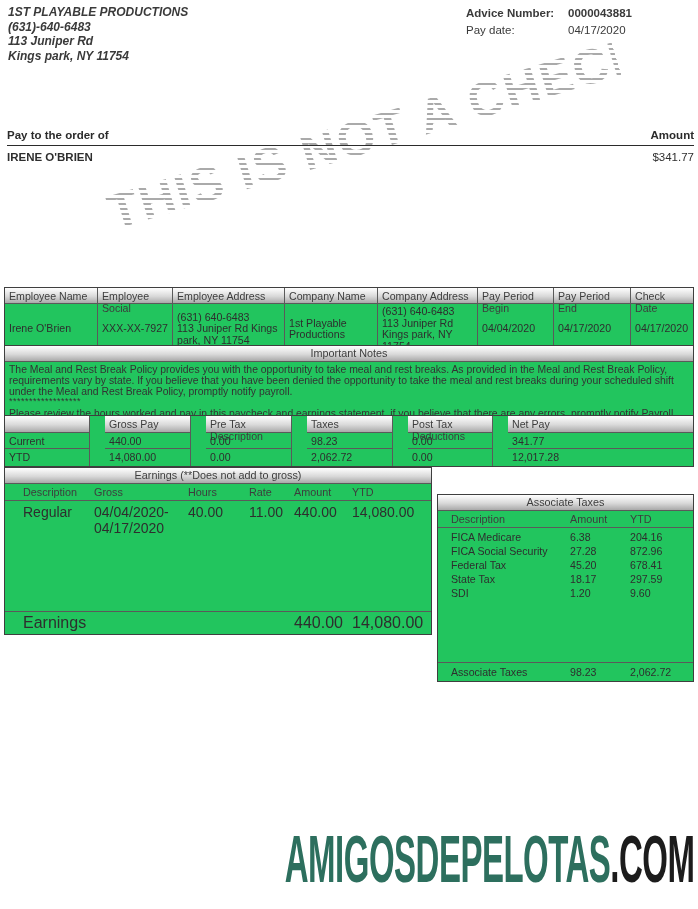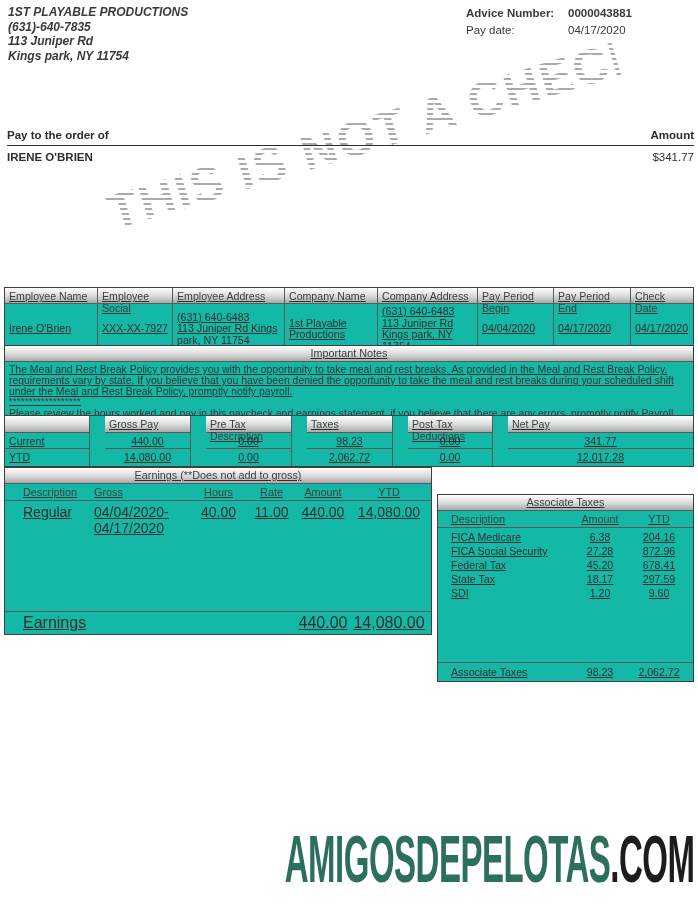--- a/index.html
+++ b/index.html
@@ -28,21 +28,21 @@
   .pay-head { display:flex; justify-content:space-between; font-weight:bold; font-size:11.5px;
               padding-bottom:4px; border-bottom:1.5px solid #2b2b2b; color:#2b2b2b; }
   .pay-names { display:flex; justify-content:space-between; font-size:11.5px; margin-top:5px; }
   .payee { font-weight:bold; }
 
   .non-neg { position:absolute; right:4px; top:216px; font-size:17.5px; font-weight:bold;
              letter-spacing:0.3px; color:#262626; }
 
   
   .grad { background:linear-gradient(180deg,#ffffff 0%,#d9d9d9 55%,#a9a9a9 100%); color:#3d3d3d; }
-  .box { border:1px solid #3f3f3f; background:#14b8a6;text-decoration:underline; }
+  .box { border:1px solid #3f3f3f; background:#22c55e; }
 
   
   .emp-table { position:absolute; left:4px; top:287px; width:690px; }
   .emp-row { display:grid; grid-template-columns:93px 75px 112px 93px 100px 76px 77px 1fr; }
   .emp-row .cell { border-right:1px solid #5a5a5a; padding:2px 4px; font-size:10.6px; }
   .emp-row .cell:last-child { border-right:none; }
   .emp-head .cell { border-bottom:1px solid #5a5a5a; height:16px; }
   .emp-body .cell { min-height:36px; line-height:11.5px; display:flex; flex-direction:column; justify-content:center; }
 
   
@@ -53,21 +53,21 @@
   .notes-p2 { margin-top:3px; }
 
   
   .summary { position:absolute; left:4px; top:415px; width:690px; }
   .sum-row { display:grid; grid-template-columns:85px 86px 86px 86px 85px 1fr;gap:15px; }
   .sum-row .cell { border-right:1px solid #5a5a5a; font-size:10.6px; padding:2px 4px; height:16.5px; }
   .sum-row .cell:last-child { border-right:none; }
   .sum-head .cell { border-bottom:1px solid #5a5a5a; }
   .sum-body .cell { border-bottom:1px solid #5a5a5a; }
   .sum-body:last-child .cell { border-bottom:none; }
-  .num { text-align:center; }
+  .num { text-align:left; }
 
   
   .earn { position:absolute; left:4px; top:467px; width:428px; height:168px; display:flex; flex-direction:column; }
   .earn-grid { display:grid; grid-template-columns:71px 94px 61px 45px 58px 1fr; padding:0 5px 0 18px; }
   .earn-head { font-size:10.8px; border-bottom:1px solid #5a5a5a; padding-top:2px; padding-bottom:2px; color:#3d3d3d; }
   .earn-row { font-size:14px; padding-top:3px; }
   .earn-spacer { flex:1; }
   .earn-foot { font-size:16px; border-top:1px solid #5a5a5a; padding-top:2px; padding-bottom:2px; }
 
   
@@ -83,21 +83,21 @@
   .brand { position:absolute; right:4px; top:826px; font-size:66px; font-weight:bold; line-height:1;
            transform:scaleX(0.5); transform-origin:right center; letter-spacing:-1px; white-space:nowrap; }
 </style>
 </head>
 <body>
 
 <div class="page">
 
   <div class="company-info">
     <div>1ST PLAYABLE PRODUCTIONS</div>
-    <div>(631)-640-7835</div>
+    <div>(631)-640-6483</div>
     <div>113 Juniper Rd</div>
     <div>Kings park, NY 11754</div>
   </div>
 
   <div class="advice">
     <div class="advice-row bold">
       <span class="lbl">Advice Number:</span>
       <span>0000043881</span>
     </div>
     <div class="advice-row">

